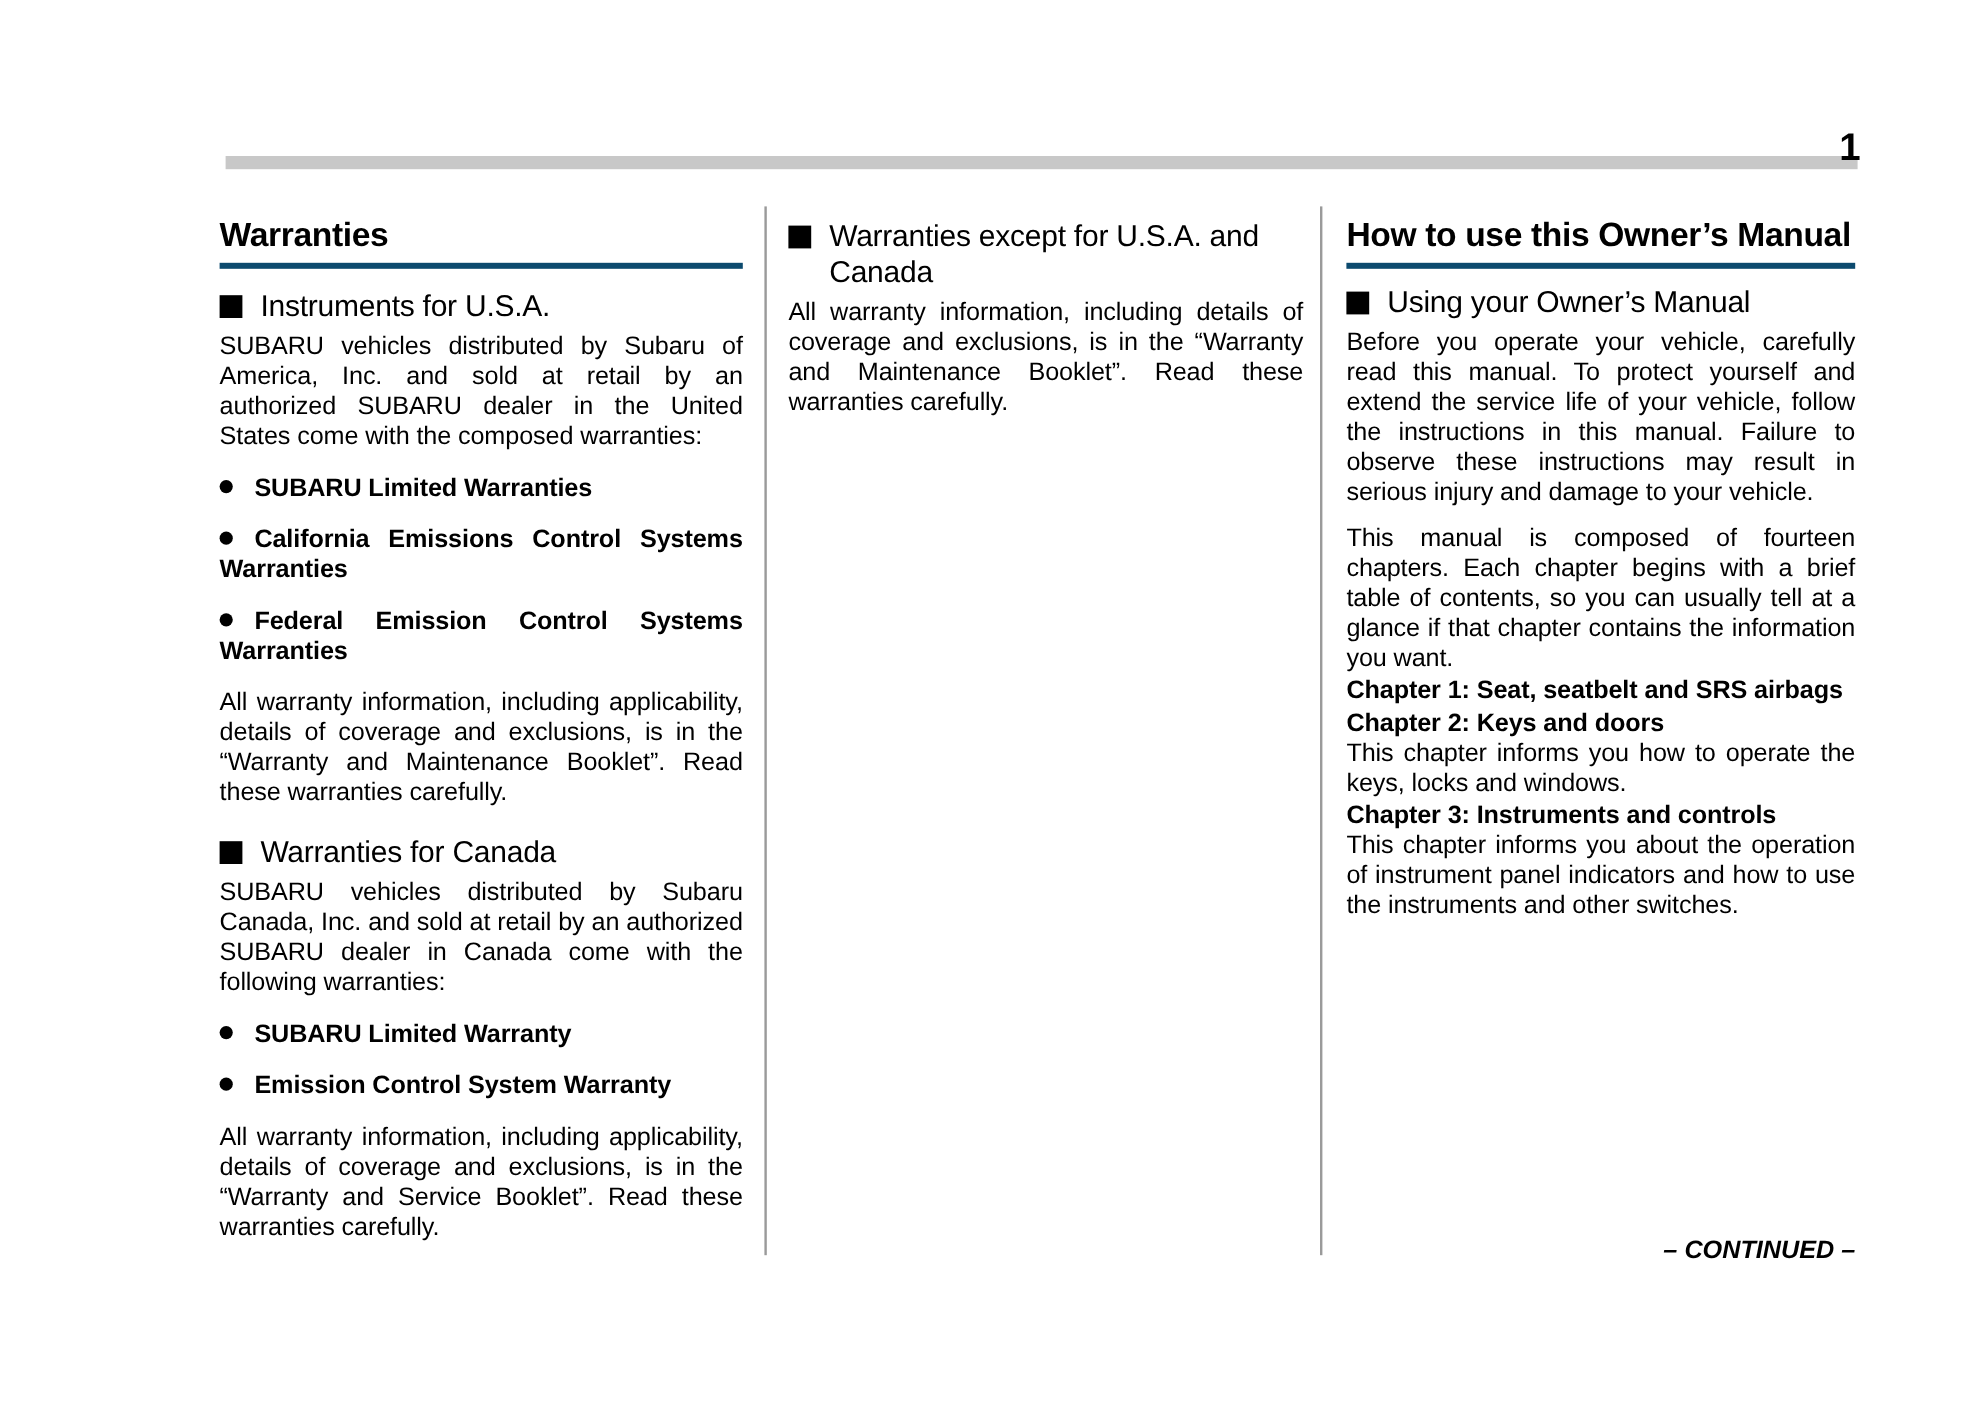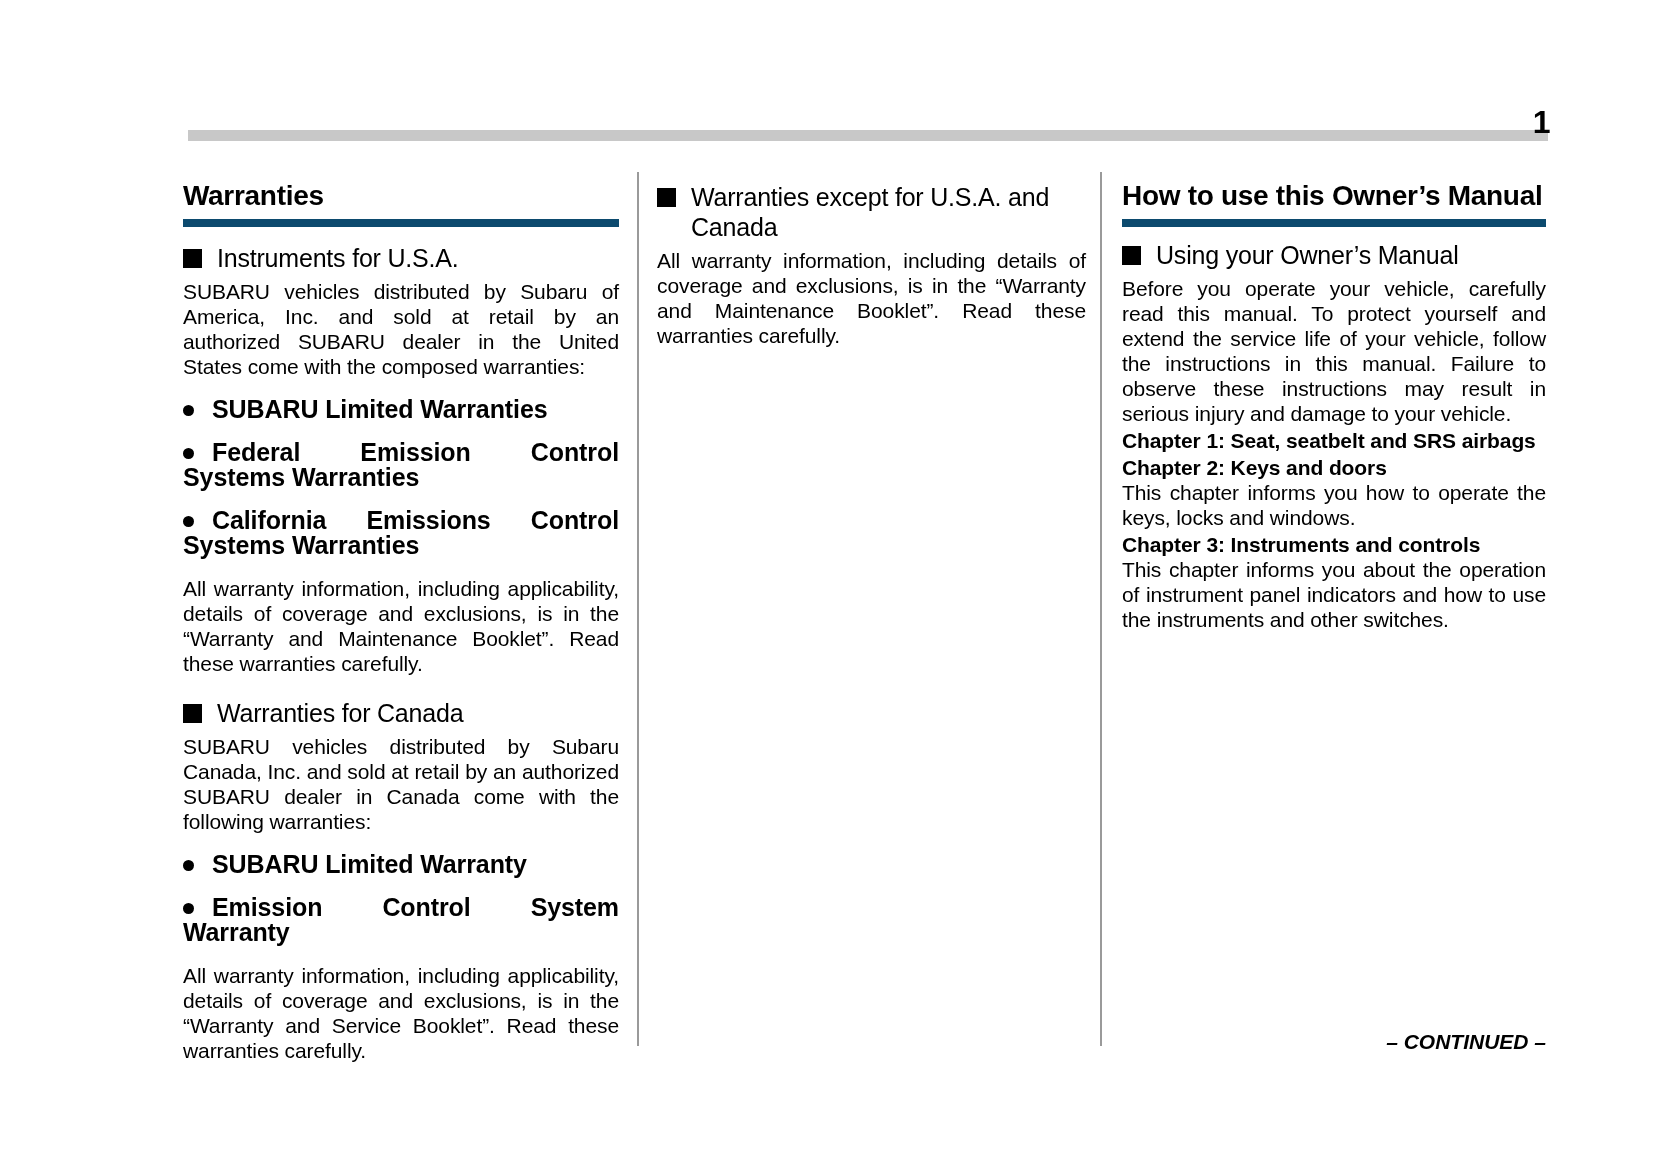--- a/index.html
+++ b/index.html
@@ -37,21 +37,21 @@
   #divider-2 { left: 1100px; }
 
   .col { position: absolute; top: 180px; }
   #col-left   { left: 183px;  width: 436px; }
   #col-middle { left: 657px;  width: 429px; }
   #col-right  { left: 1122px; width: 424px; }
 
   .col-title {
     font-size: 28px; font-weight: 700; line-height: 32px;
     margin: 0; padding-bottom: 7px;
-    border-bottom: 8px solid #0c4a6e;
+    border-bottom: 5px solid #0c4a6e;
     letter-spacing: -0.3px;
   }
 
   .section-h {
     display: flex;
     font-size: 25px; font-weight: 400; line-height: 30px;
     margin: 16px 0 6px 0;
     letter-spacing: -0.2px;
   }
   .section-h.first { margin-top: 2px; }
@@ -65,21 +65,21 @@
   .body-p {
     font-size: 21px; line-height: 25px;
     margin: 4px 0 0 0;
     text-align: justify;
     letter-spacing: -0.1px;
   }
   .body-p.gap { margin-top: 13px; }
 
   .bullets { margin-top: 3px; }
   .bullet {
-    font-size: 25px; font-weight: 700; line-height: 25px;
+    font-size: 21px; font-weight: 700; line-height: 25px;
     text-align: justify;
     margin: 18px 0;
     letter-spacing: -0.1px;
   }
   .dot {
     display: inline-block;
     width: 11px; height: 11px; border-radius: 50%;
     background: #000;
     margin-right: 18px;
     vertical-align: 2px;
@@ -118,22 +118,22 @@
 <div class="col" id="col-left">
   <h1 class="col-title">Warranties</h1>
 
   <div class="section-h">
     <span class="sq"></span>
     <span>Instruments for U.S.A.</span>
   </div>
   <p class="body-p">SUBARU vehicles distributed by Subaru of America, Inc. and sold at retail by an authorized SUBARU dealer in the United States come with the composed warranties:</p>
   <div class="bullets">
     <div class="bullet"><span class="dot"></span><span>SUBARU Limited Warranties</span></div>
+    <div class="bullet"><span class="dot"></span><span>California Emissions Control Systems Warranties</span></div>
     <div class="bullet"><span class="dot"></span><span>Federal Emission Control Systems Warranties</span></div>
-    <div class="bullet"><span class="dot"></span><span>California Emissions Control Systems Warranties</span></div>
   </div>
   <p class="body-p gap">All warranty information, including applicability, details of coverage and exclusions, is in the “Warranty and Maintenance Booklet”. Read these warranties carefully.</p>
 
   <div class="section-h" style="margin-top:22px">
     <span class="sq"></span>
     <span>Warranties for Canada</span>
   </div>
   <p class="body-p">SUBARU vehicles distributed by Subaru Canada, Inc. and sold at retail by an authorized SUBARU dealer in Canada come with the following warranties:</p>
   <div class="bullets">
     <div class="bullet"><span class="dot"></span><span>SUBARU Limited Warranty</span></div>
@@ -151,20 +151,21 @@
 </div>
 
 <div class="col" id="col-right">
   <h1 class="col-title">How to use this Owner’s Manual</h1>
 
   <div class="section-h" style="margin-top:13px">
     <span class="sq"></span>
     <span>Using your Owner’s Manual</span>
   </div>
   <p class="body-p">Before you operate your vehicle, carefully read this manual. To protect yourself and extend the service life of your vehicle, follow the instructions in this manual. Failure to observe these instructions may result in serious injury and damage to your vehicle.</p>
+  <p class="body-p gap">This manual is composed of fourteen chapters. Each chapter begins with a brief table of contents, so you can usually tell at a glance if that chapter contains the information you want.</p>
 
   <p class="chapter-title first">Chapter 1: Seat, seatbelt and SRS airbags</p>
 
   <p class="chapter-title">Chapter 2: Keys and doors</p>
   <p class="chapter-desc">This chapter informs you how to operate the keys, locks and windows.</p>
 
   <p class="chapter-title">Chapter 3: Instruments and controls</p>
   <p class="chapter-desc">This chapter informs you about the operation of instrument panel indicators and how to use the instruments and other switches.</p>
 </div>
 

